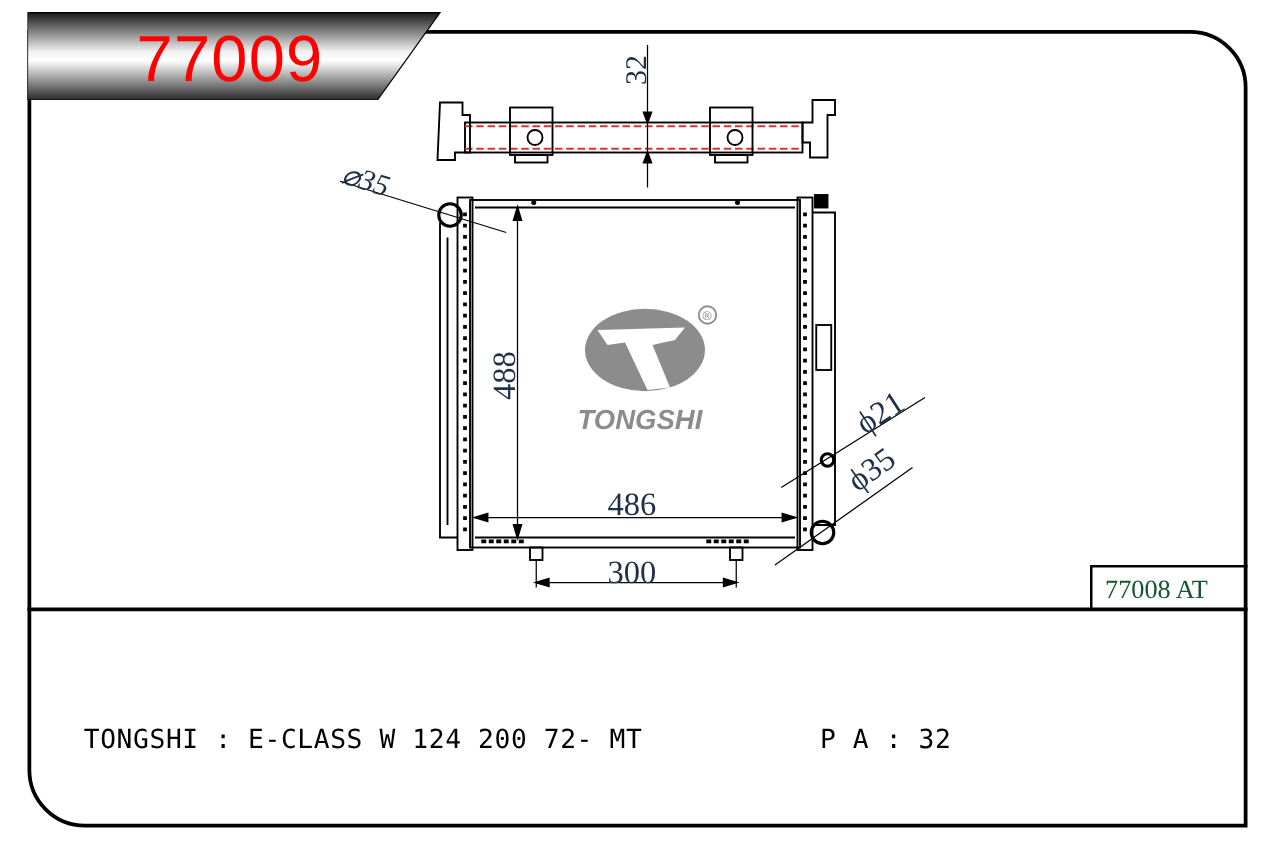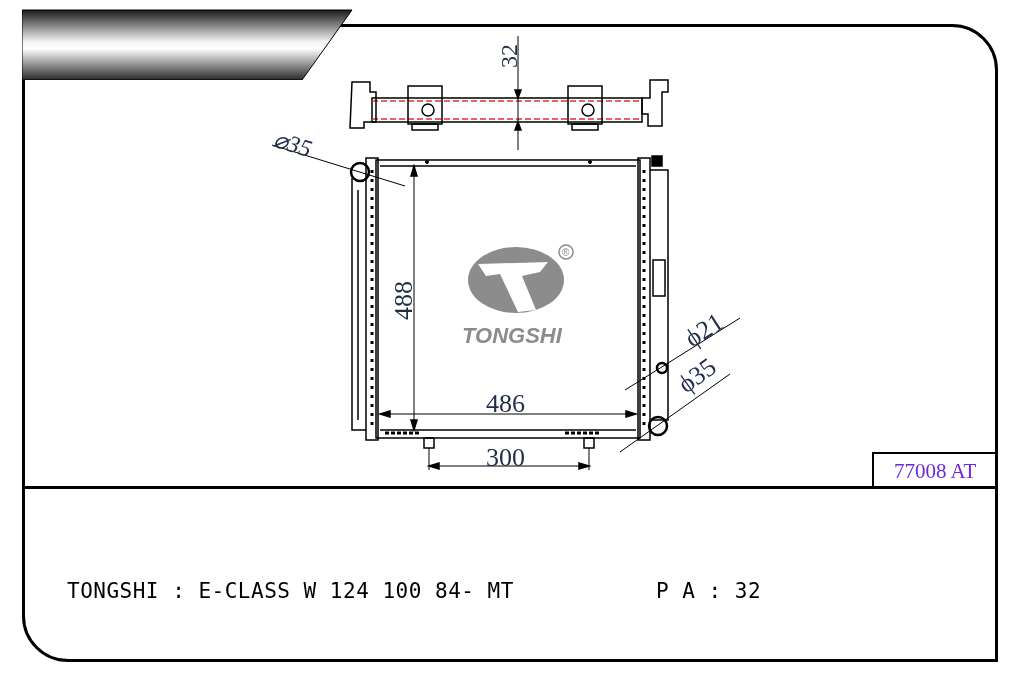--- a/index.html
+++ b/index.html
@@ -1,21 +1,21 @@
 <!DOCTYPE html>
 <html><head>
 <meta charset="utf-8">
 <style>
   html, body { margin: 0; padding: 0; background: #ffffff; }
   body { width: 1021px; height: 679px; position: relative; overflow: hidden; font-family: "Liberation Sans", sans-serif; }
   .frame { position: absolute; left: 22px; top: 24px; width: 976px; height: 638px; border: 3px solid #000; border-radius: 0 46px 0 46px; box-sizing: border-box; }
   .divider { position: absolute; left: 22px; top: 486px; width: 976px; height: 3px; background: #000; }
   .banner { position: absolute; left: 22px; top: 8px; width: 332px; height: 72px; }
   .banner-text { position: absolute; left: 62px; top: 12px; width: 200px; text-align: center; font-family: "Liberation Sans", sans-serif; font-size: 52px; color: #ff0000; line-height: 56px; letter-spacing: 1px; }
-  .ref-box { position: absolute; left: 872px; top: 452px; width: 126px; height: 36px; border: 2px solid #000; border-right: none; border-bottom: none; box-sizing: border-box; font-family: "Liberation Serif", serif; font-size: 21px; color: #6d28d9; line-height: 34px; padding-left: 20px; }
+  .ref-box { position: absolute; left: 872px; top: 452px; width: 126px; height: 36px; border: 2px solid #000; border-right: none; border-bottom: none; box-sizing: border-box; font-family: "Liberation Serif", serif; font-size: 21px; color: #14532d; line-height: 34px; padding-left: 10px; }
   .spec { position: absolute; font-family: "DejaVu Sans Mono", "Liberation Mono", monospace; font-size: 21px; color: #000; line-height: 34px; white-space: pre; letter-spacing: 0.5px; }
   .spec-left { left: 67px; top: 506px; }
   .spec-right { left: 656px; top: 506px; }
   .drawing { position: absolute; left: 0; top: 0; width: 1021px; height: 679px; }
   .dim { font-family: "Liberation Serif", serif; fill: #1f2f4a; }
   .logo-text { font-family: "Liberation Sans", sans-serif; font-weight: bold; font-style: italic; fill: #8c8c8c; }
 </style>
 </head>
 <body>
 
@@ -27,20 +27,21 @@
     <defs>
       <linearGradient id="bgrad" x1="0" y1="0" x2="0" y2="1">
         <stop offset="0" stop-color="#1a1a1a"></stop>
         <stop offset="0.45" stop-color="#f2f2f2"></stop>
         <stop offset="0.55" stop-color="#ffffff"></stop>
         <stop offset="1" stop-color="#2a2a2a"></stop>
       </linearGradient>
     </defs>
     <polygon points="0,2 330,2 280,72 0,72" fill="url(#bgrad)" stroke="#000" stroke-width="1"></polygon>
   </svg>
+  <div class="banner-text">77009</div>
 </div>
 
 <svg class="drawing" viewBox="0 0 1021 679">
 
   <g stroke="#000" fill="none" stroke-width="1.5">
     <rect x="372" y="98" width="270" height="24"></rect>
     <line x1="372" y1="101" x2="642" y2="101" stroke="#d33" stroke-dasharray="6,3"></line>
     <line x1="372" y1="119" x2="642" y2="119" stroke="#d33" stroke-dasharray="6,3"></line>
     <path d="M352 82 h18 v10 h6 v30 h-12 v6 h-14 z"></path>
     <path d="M650 80 h18 v12 h-6 v34 h-14 v-12 h-6 v-16 h8 z"></path>
@@ -115,21 +116,21 @@
     <path d="M478 264 L548 262 L540 272 L522 276 L536 310 L518 312 L500 274 L486 276 Z" fill="#ffffff"></path>
     <circle cx="566" cy="252" r="7" fill="none" stroke="#8c8c8c" stroke-width="1.5"></circle>
     <text x="562" y="256" font-size="10" fill="#8c8c8c" font-family="Liberation Sans, sans-serif">®</text>
     <text class="logo-text" x="462" y="343" font-size="22">TONGSHI</text>
   </g>
 </svg>
 
 <div class="ref-box">77008  AT</div>
 
 <div class="spec spec-left">
-  <div><span>TONGSHI : </span><span>E-CLASS W 124 100 84- MT</span></div>
+  <div><span>TONGSHI : </span><span>E-CLASS W 124 200 72- MT</span></div>
   <div></div>
   
   
 </div>
 
 <div class="spec spec-right">
   <div><span>P A : </span><span>32</span></div>
   <div><span></span></div>
   
   

